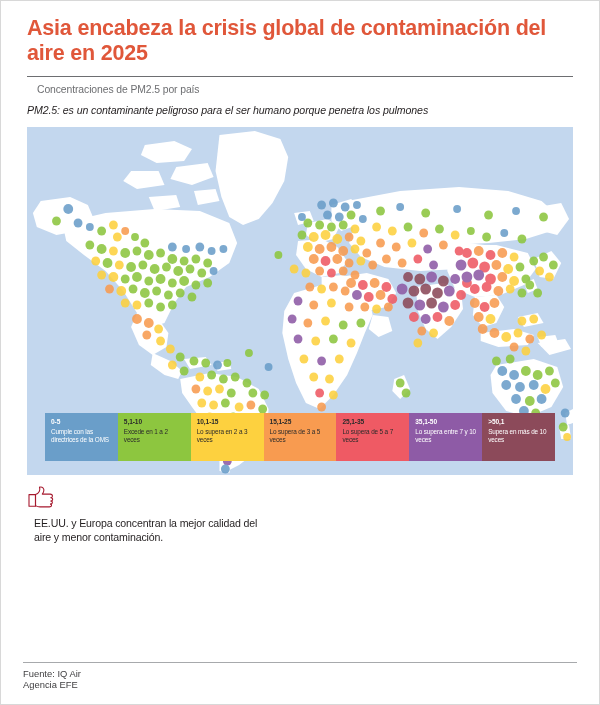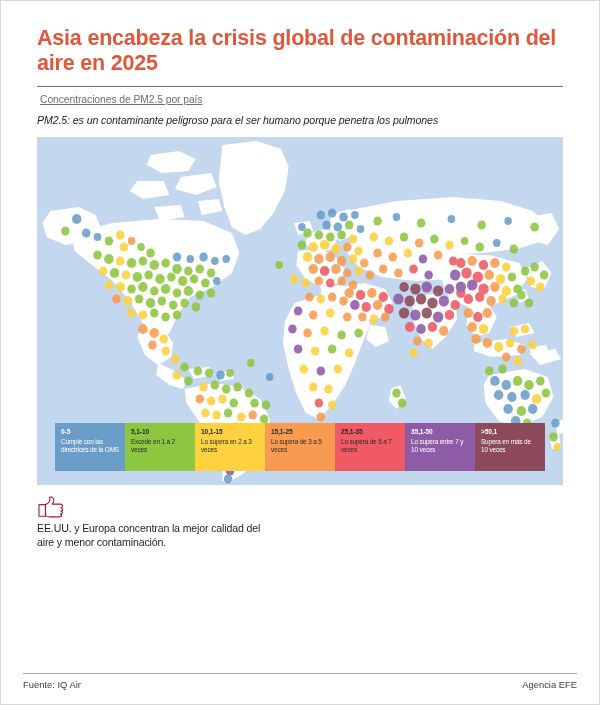--- a/index.html
+++ b/index.html
@@ -12,21 +12,21 @@
     height: 705px;
     font-family: "Liberation Sans", sans-serif;
     color: #231f20;
     overflow: hidden;
   }
   #infographic {
     position: relative;
     width: 600px;
     height: 705px;
     box-sizing: border-box;
-    padding: 14px;
+    padding: 4px;
     background: #ffffff;
     border: 1px solid #d8d8d8;
   }
 
   
   .header {
     padding: 11px 22px 0 22px;
   }
   .main-title {
     color: #e0573a;
@@ -45,23 +45,22 @@
   .sub-title {
     font-size: 11.2px;
     font-weight: bold;
     color: #231f20;
     margin: 0 0 5px 0;
     letter-spacing: -0.1px;
   }
   .sub-caption {
     font-size: 10.4px;
     color: #6d6e71;
-    margin: 0 0 8px 3px;
+    margin: 0 0 8px 10px;
     letter-spacing: -0.1px;
-    text-decoration: underline;
   }
   .desc {
     font-size: 10.6px;
     color: #231f20;
     line-height: 1.42;
     margin: 0;
     letter-spacing: -0.1px;
   }
   .desc .line { display: block; font-style: italic; }
 
@@ -140,41 +139,42 @@
   }
   .thumb-icon {
     display: block;
     margin-bottom: 2px;
   }
   .callout-text {
     font-size: 10.6px;
     line-height: 1.36;
     color: #231f20;
     letter-spacing: -0.15px;
-    margin: 0;
+    margin: 7px;
   }
 
   
   .footer {
     position: absolute;
     left: 22px;
     right: 22px;
     bottom: 14px;
   }
   .rule-bottom {
     border: 0;
     border-top: 1px solid #a7a9ac;
     margin: 0 0 5px 0;
   }
   .footer-row {
     display: flex;
     justify-content: space-between;
     align-items: baseline;
     font-size: 9.4px;
     color: #414042;
+    flex-direction: column;
   }
 </style>
 </head>
 <body>
 
 <div id="infographic">
 
   <div class="header">
     <h1 class="main-title">Asia encabeza la crisis global de contaminación del aire en 2025</h1>
     <hr class="rule-top">

